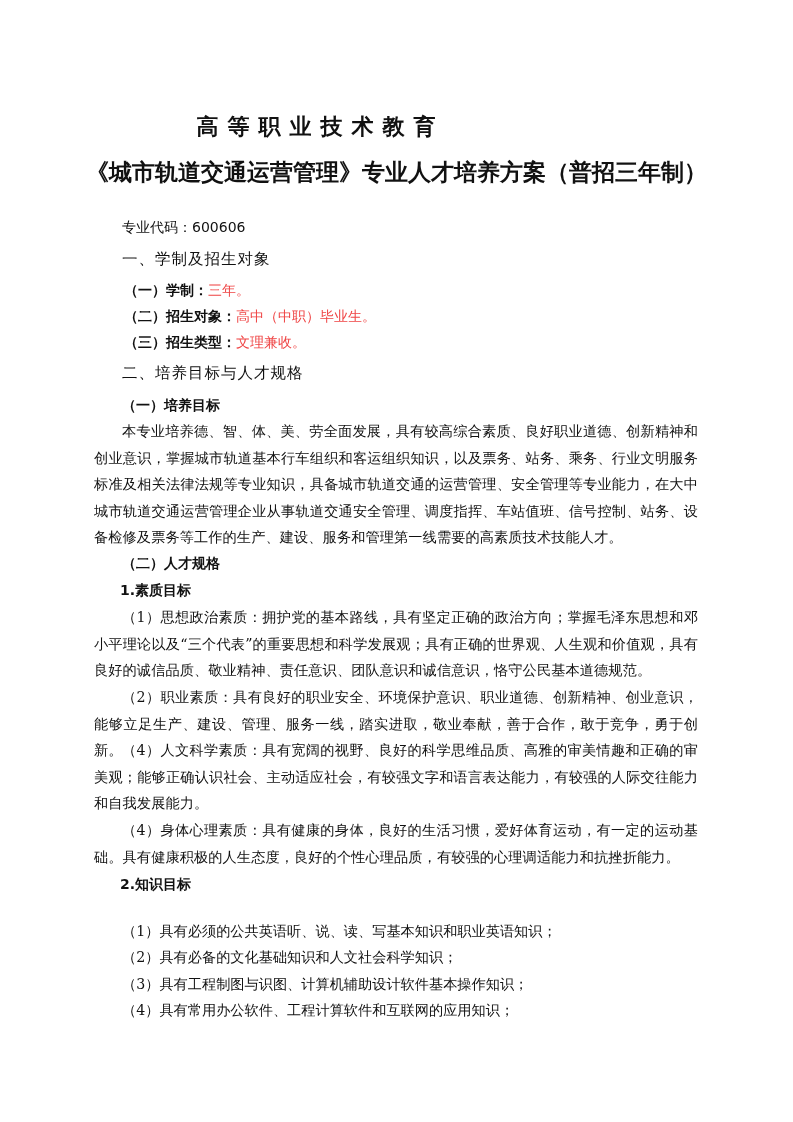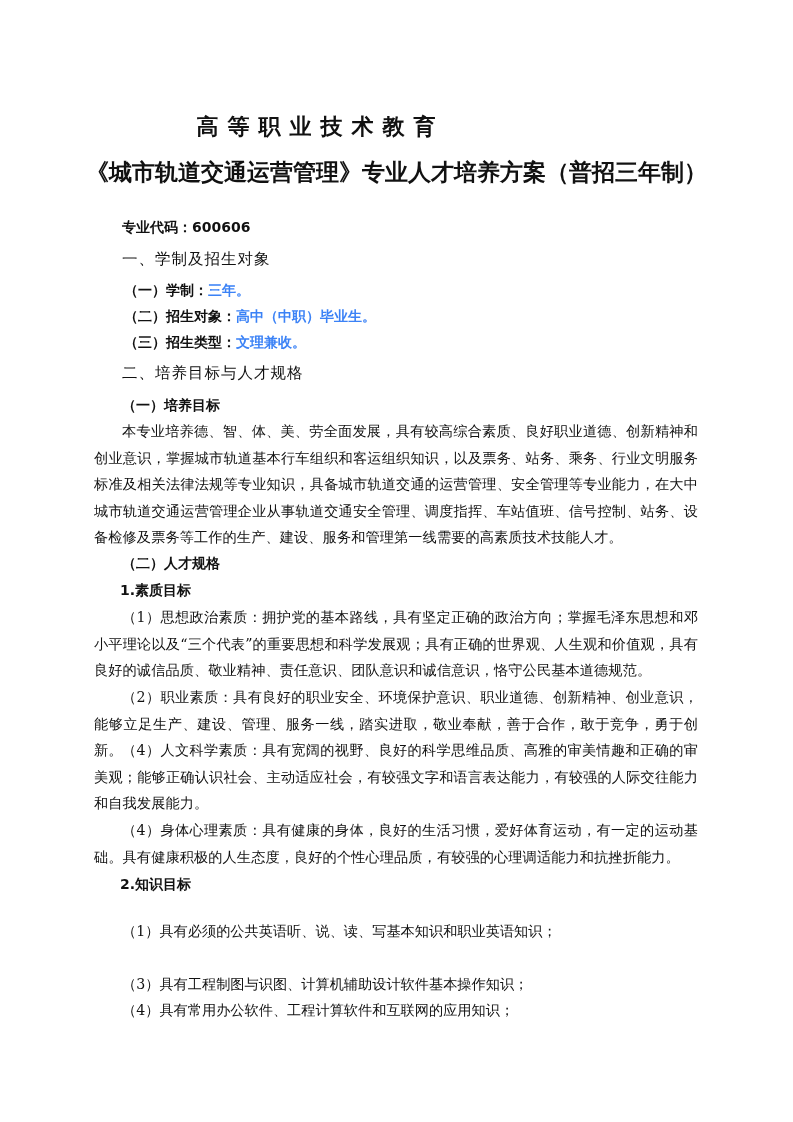--- a/index.html
+++ b/index.html
@@ -6,26 +6,26 @@
   body { width: 793px; height: 1122px; position: relative; overflow: hidden;
          font-family: "DejaVu Serif", "Liberation Serif", serif; color: #111; }
   .page { position: absolute; left: 0; top: 0; width: 793px; height: 1122px; background: #fff; }
   .abs { position: absolute; white-space: nowrap; }
   .title1 { left: 0; width: 641px; top: 112px; text-align: center;
             font-family: "DejaVu Sans", sans-serif; font-weight: bold; font-size: 22px;
             letter-spacing: 9px; line-height: 30px; }
   .title2 { left: 0; width: 793px; top: 156px; text-align: center;
             font-family: "DejaVu Serif", serif; font-weight: bold; font-size: 23px;
             line-height: 32px; letter-spacing: 0px; }
-  .code { left: 122px; top: 217px; font-family: "DejaVu Sans", sans-serif; font-weight: bold;
+  .code { left: 122px; top: 217px; font-family: "DejaVu Sans", sans-serif; font-weight: normal;
           font-size: 14px; line-height: 20px; }
   .h1 { left: 122px; font-family: "DejaVu Sans", sans-serif; font-size: 15.5px; line-height: 22px; letter-spacing: 1px; }
   .h2 { left: 124px; font-family: "DejaVu Sans", sans-serif; font-size: 14px; line-height: 20px; }
   .h2 b { font-weight: bold; margin-top: 40px; }
-  .h2 .val { font-family: "DejaVu Serif", serif; font-weight: bold; color: #3b82f6; margin-top: 24px; }
+  .h2 .val { font-family: "DejaVu Serif", serif; font-weight: normal; color: #ef4444; margin-top: 24px; }
   .h3 { left: 122px; font-family: "DejaVu Sans", sans-serif; font-weight: bold; font-size: 14px; line-height: 20px; }
   .para { position: absolute; left: 94px; width: 604px; font-size: 14.2px; line-height: 26.6px;
           text-align: justify; text-indent: 28px; white-space: normal; letter-spacing: 0.1px; }
   .item { left: 122px; font-size: 14.2px; line-height: 20px; margin-top: 20px; }
 </style>
 </head>
 <body>
 
 <div class="page">
 
@@ -57,16 +57,17 @@
   <div class="abs h3" style="top:580px; left:120px">1.素质目标</div>
 
   <div class="para" style="top:604px">（1）思想政治素质：拥护党的基本路线，具有坚定正确的政治方向；掌握毛泽东思想和邓小平理论以及“三个代表”的重要思想和科学发展观；具有正确的世界观、人生观和价值观，具有良好的诚信品质、敬业精神、责任意识、团队意识和诚信意识，恪守公民基本道德规范。</div>
   <div class="para" style="top:684px">（2）职业素质：具有良好的职业安全、环境保护意识、职业道德、创新精神、创业意识，能够立足生产、建设、管理、服务一线，踏实进取，敬业奉献，善于合作，敢于竞争，勇于创新。</div>
   <div class="para" style="top:737px">（4）人文科学素质：具有宽阔的视野、良好的科学思维品质、高雅的审美情趣和正确的审美观；能够正确认识社会、主动适应社会，有较强文字和语言表达能力，有较强的人际交往能力和自我发展能力。</div>
   <div class="para" style="top:817px">（4）身体心理素质：具有健康的身体，良好的生活习惯，爱好体育运动，有一定的运动基础。具有健康积极的人生态度，良好的个性心理品质，有较强的心理调适能力和抗挫折能力。</div>
 
   <div class="abs h3" style="top:874px; left:120px">2.知识目标</div>
 
   <div class="abs item" style="top:901px">（1）具有必须的公共英语听、说、读、写基本知识和职业英语知识；</div>
+  <div class="abs item" style="top:927px">（2）具有必备的文化基础知识和人文社会科学知识；</div>
   <div class="abs item" style="top:954px">（3）具有工程制图与识图、计算机辅助设计软件基本操作知识；</div>
   <div class="abs item" style="top:980px">（4）具有常用办公软件、工程计算软件和互联网的应用知识；</div>
 
 </div>
 
 </body></html>

